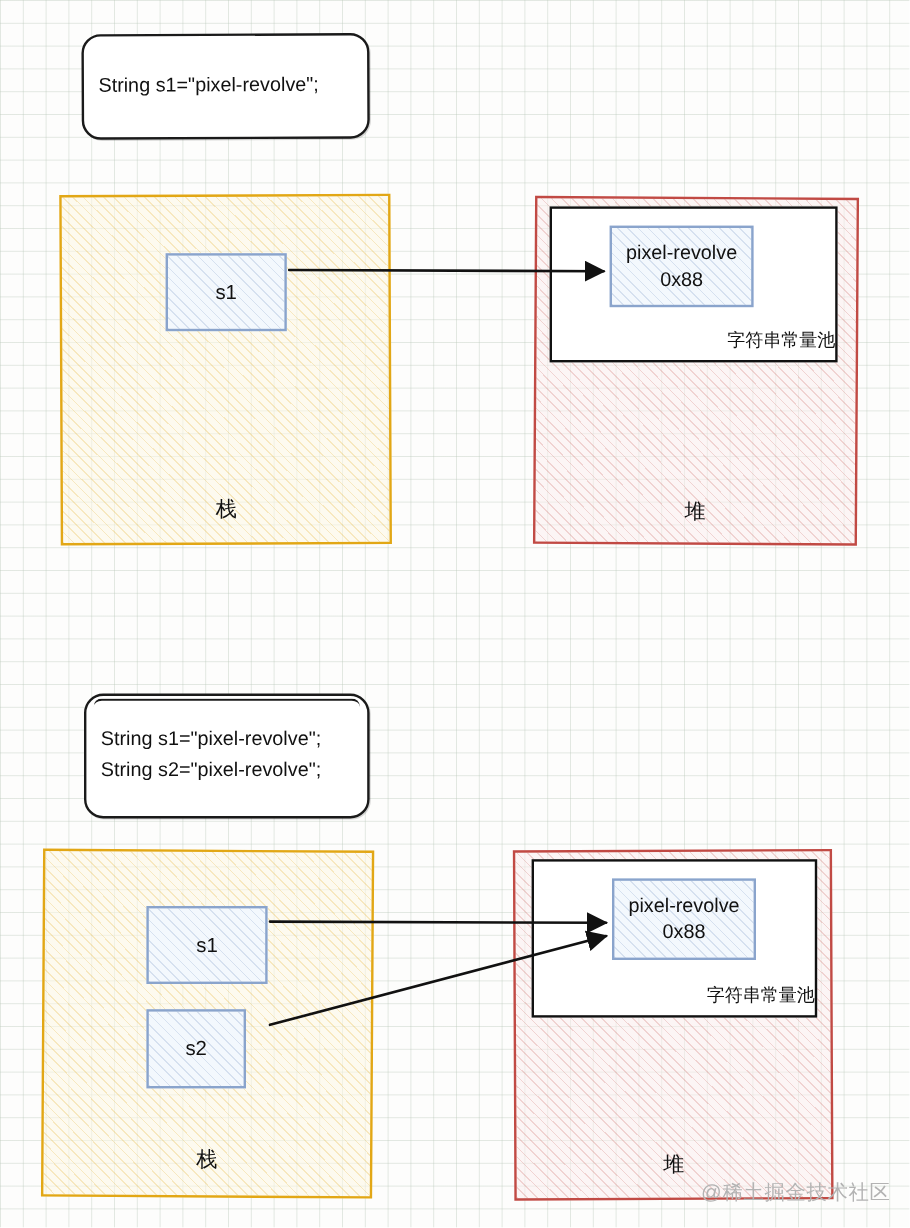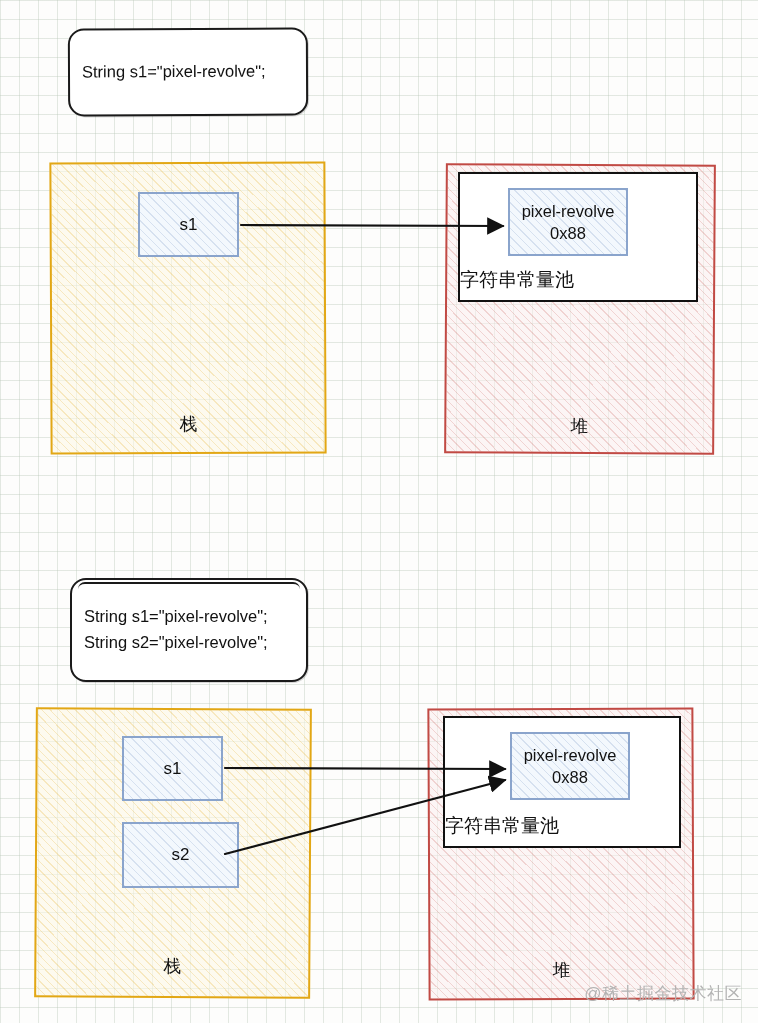--- a/index.html
+++ b/index.html
@@ -31,29 +31,30 @@
   .heap{
     border:2px solid #c14a44;background-color:rgba(252,238,237,.50);
     background-image:repeating-linear-gradient(45deg, rgba(193,74,68,.20) 0 1px, transparent 1px 6px);
   }
   .pool{border:2.5px solid #111;background:#ffffff;}
   .varbox{
     border:2px solid #8aa4cc;background-color:#f3f8fd;
     background-image:repeating-linear-gradient(45deg, rgba(138,164,204,.28) 0 1px, transparent 1px 6px);
     display:flex;align-items:center;justify-content:center;
     font-size:17px;
+    margin-top:19px;
   }
   .strbox{
     border:2px solid #8aa4cc;background-color:#f3f8fd;
     background-image:repeating-linear-gradient(45deg, rgba(138,164,204,.28) 0 1px, transparent 1px 6px);
     display:flex;flex-direction:column;align-items:center;justify-content:center;
     font-size:16.5px;line-height:1.35;
   }
   .region-label{position:absolute;left:0;right:0;text-align:center;font-size:17.5px;}
-  .pool-label{position:absolute;left:0;right:0;bottom:7px;text-align:left;font-size:19px;}
+  .pool-label{position:absolute;left:0;right:0;bottom:7px;text-align:right;font-size:15px;}
   svg.arrows{position:absolute;left:0;top:0;pointer-events:none;}
   .watermark{position:absolute;font-size:17px;color:#b3b3b3;letter-spacing:.5px;}
   .r1{transform:rotate(-0.25deg);}
   .r2{transform:rotate(0.35deg);}
 </style>
 </head>
 <body>
 
 <div class="canvas">
 
@@ -85,21 +86,21 @@
     <span class="code-line">String s1="pixel-revolve";</span>
     <span class="code-line">String s2="pixel-revolve";</span>
   </div>
 
   <div class="abs stack r2" style="left:35px;top:708px;width:276px;height:290px;">
     <div class="region-label" style="bottom:18px;">栈</div>
   </div>
 
   <div class="abs varbox" style="left:122px;top:736px;width:101px;height:65px;">s1</div>
 
-  <div class="abs varbox" style="left:122px;top:822px;width:117px;height:66px;">s2</div>
+  <div class="abs varbox" style="left:122px;top:822px;width:83px;height:66px;">s2</div>
 
   <div class="abs heap r1" style="left:428px;top:708px;width:266px;height:292px;">
     <div class="region-label" style="bottom:16px;">堆</div>
   </div>
 
   <div class="abs pool" style="left:443px;top:716px;width:238px;height:132px;">
     <div class="pool-label">字符串常量池</div>
   </div>
 
   <div class="abs strbox" style="left:510px;top:732px;width:120px;height:68px;">

